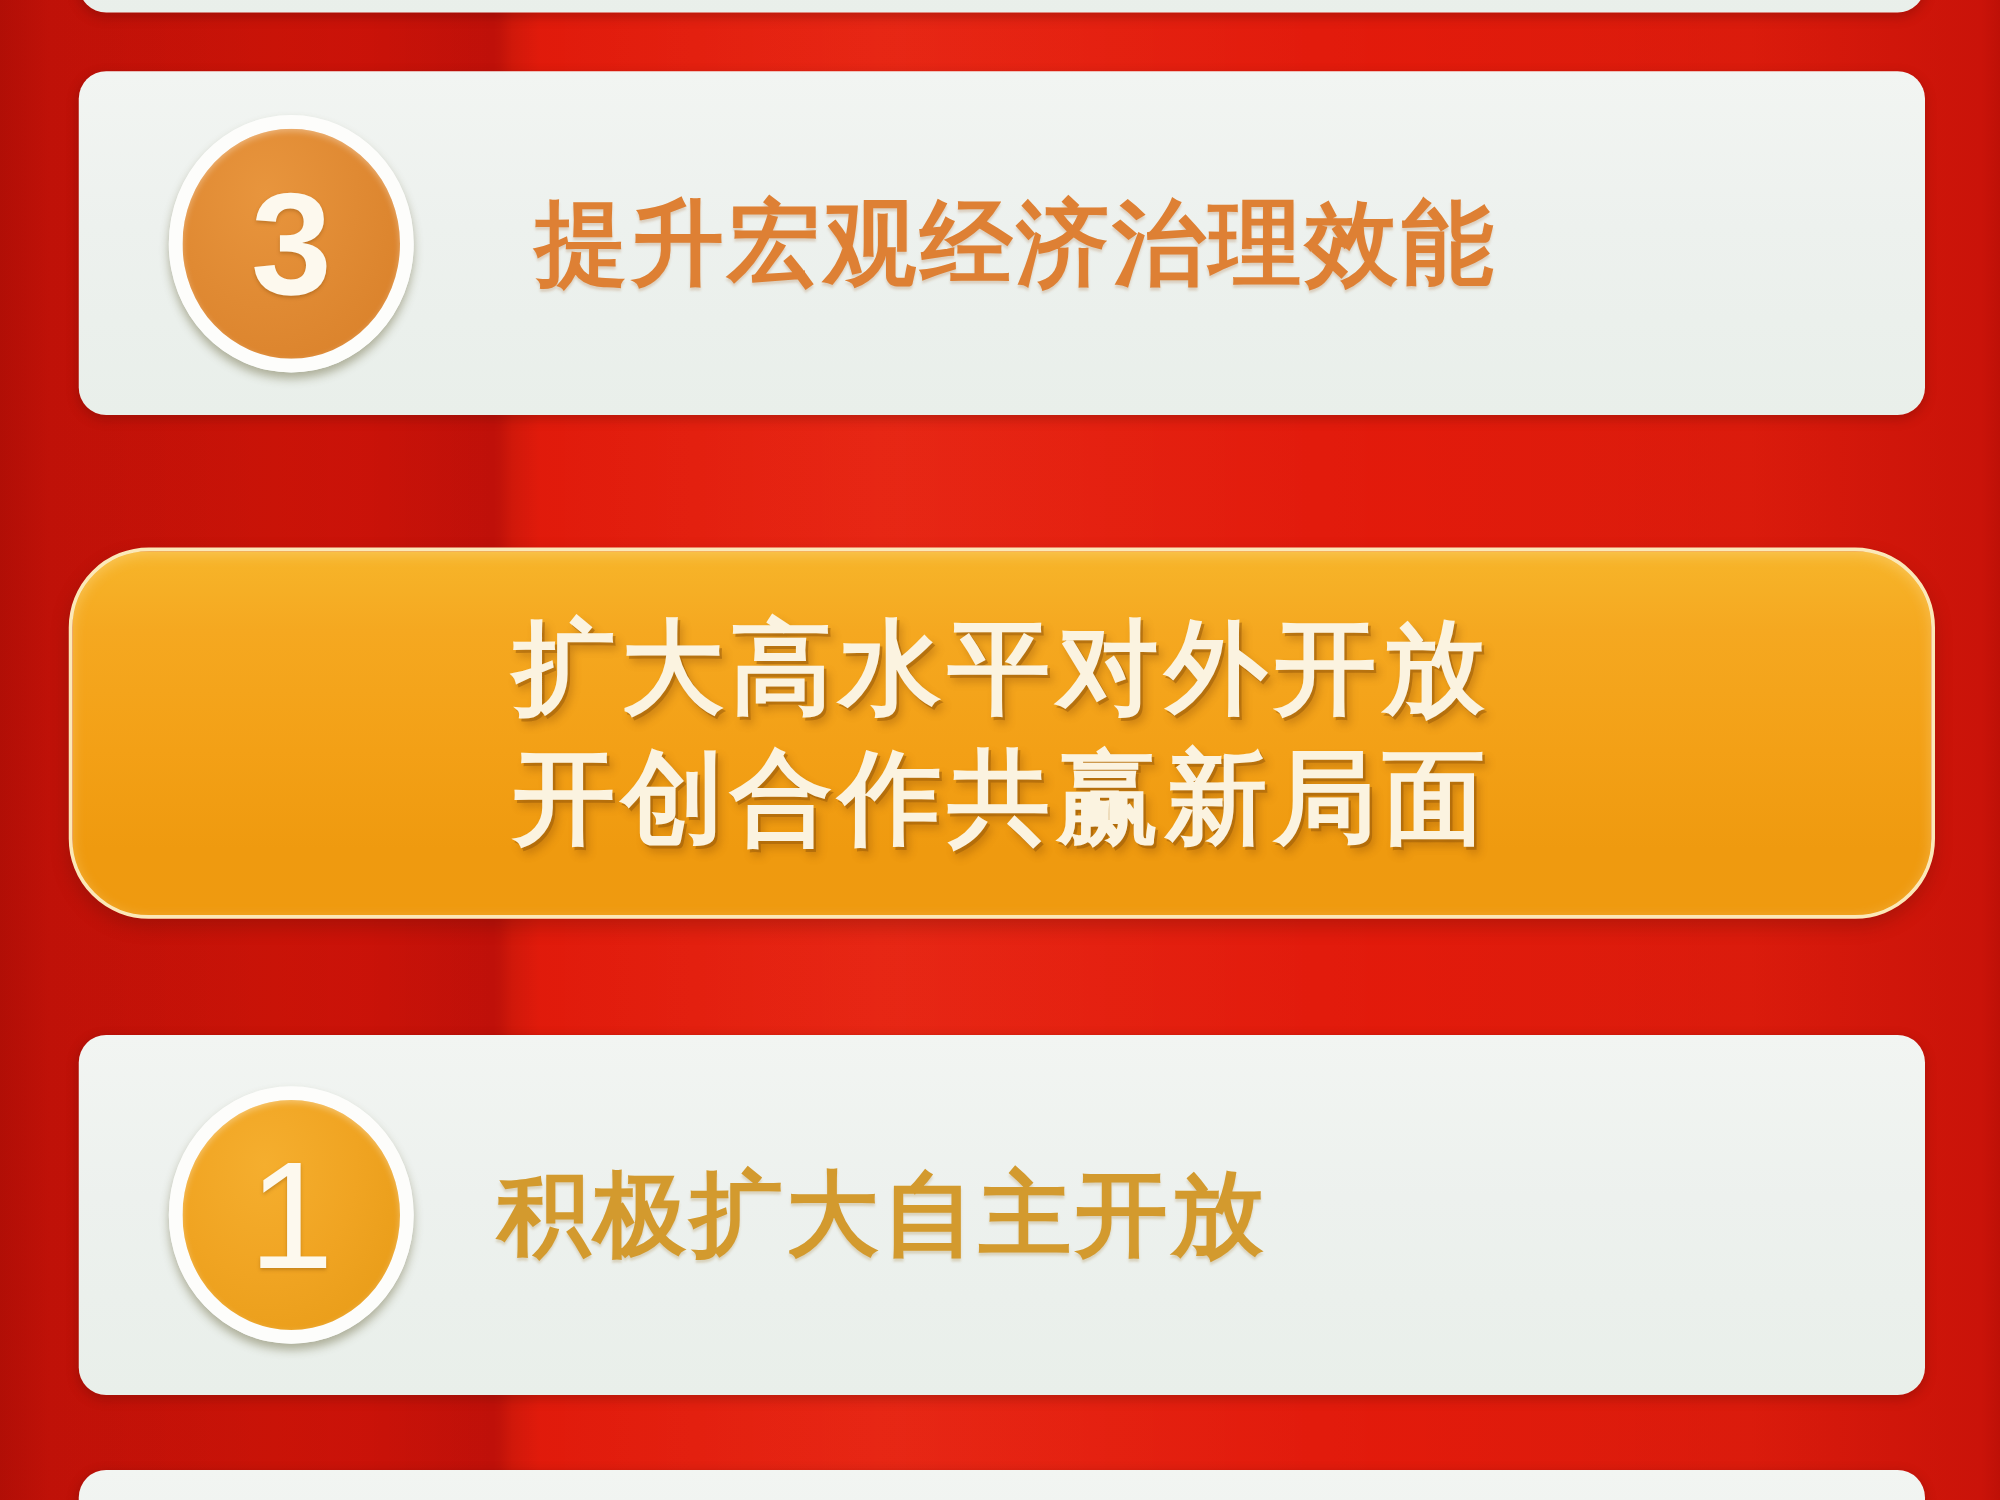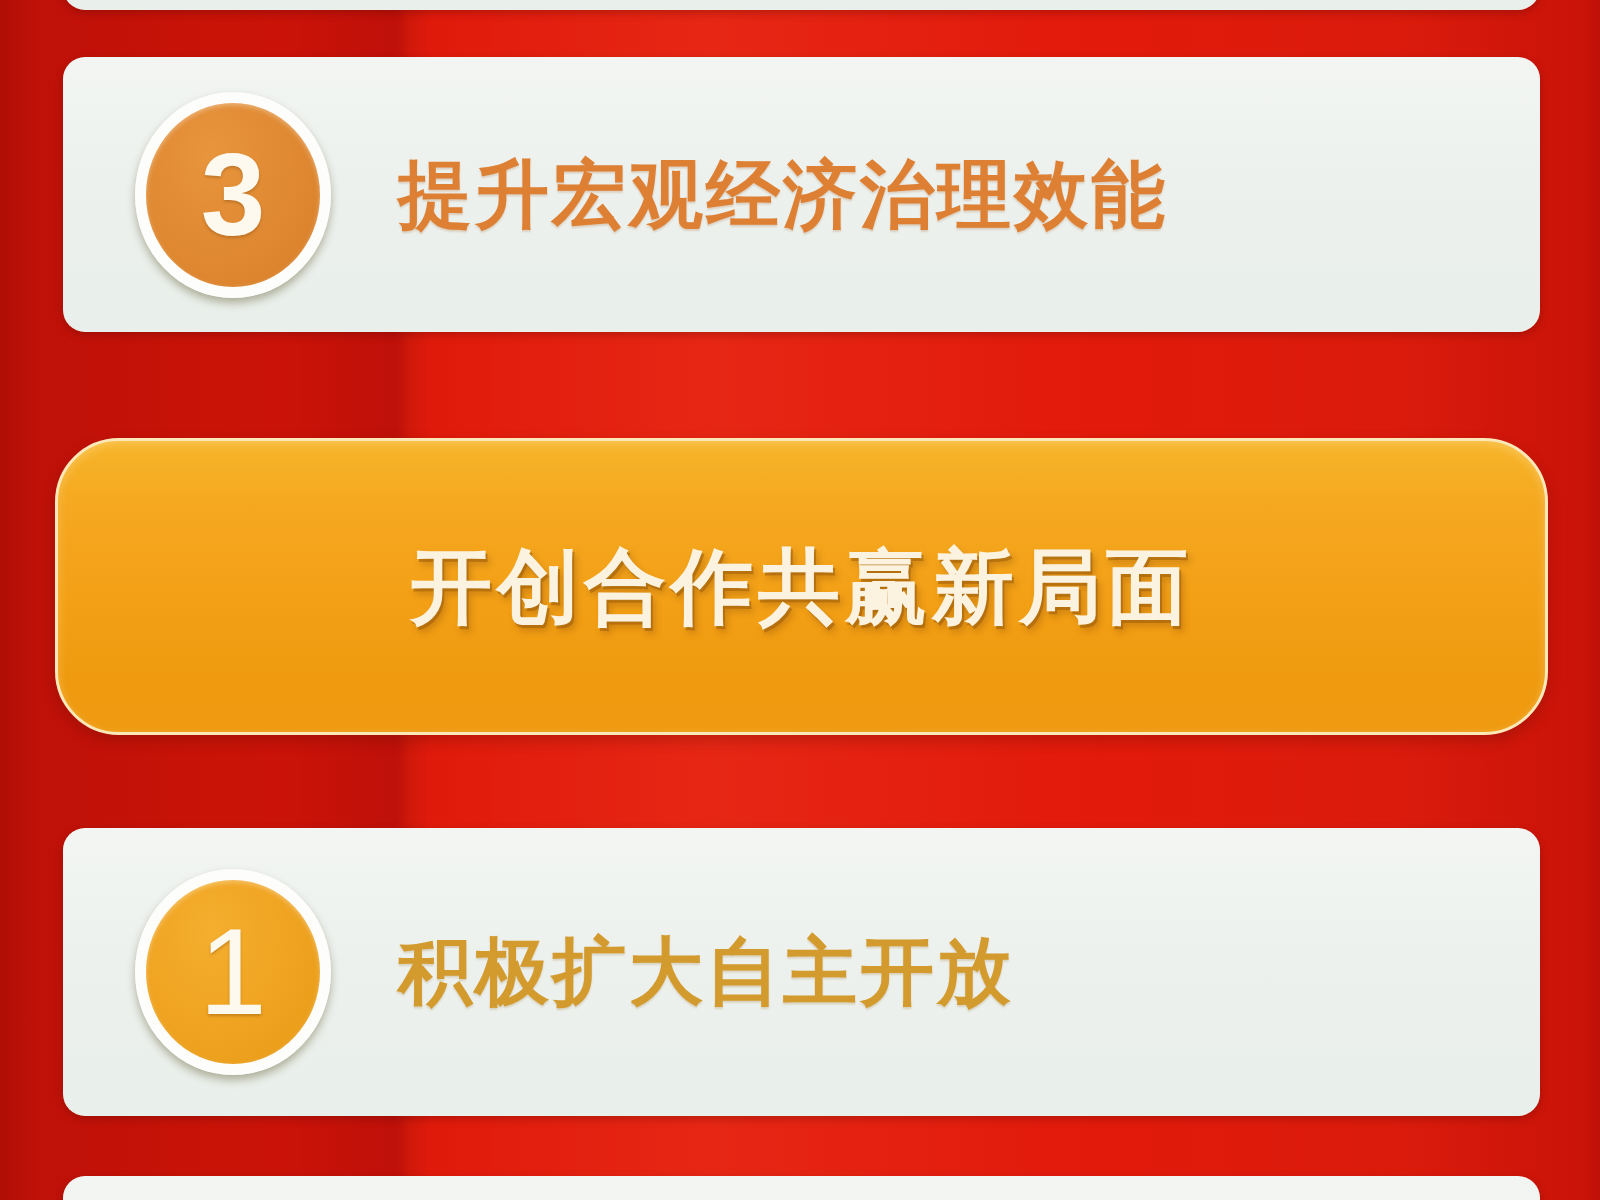--- a/index.html
+++ b/index.html
@@ -128,20 +128,21 @@
     transform: translateY(-50%);
     font-size: 74px;
     font-weight: 700;
     line-height: 1.08;
     letter-spacing: 3px;
     white-space: nowrap;
   }
   .card-title--three {
     color: #de8034;
     text-shadow: 0 2px 2px rgba(160, 90, 30, 0.22);
+    margin-left: 30px;
   }
   .card-title--one {
     color: #d39a2e;
     text-shadow: 0 2px 2px rgba(150, 105, 25, 0.22);
     text-align: right;
   }
 
   
   .banner {
     position: absolute;
@@ -188,20 +189,21 @@
   <div class="card card--top-partial"></div>
 
   <div class="card card--three">
     <div class="badge badge--three">
       <span class="badge-number">3</span>
     </div>
     <div class="card-title card-title--three">提升宏观经济治理效能</div>
   </div>
 
   <div class="banner">
+    <div class="banner-line">扩大高水平对外开放</div>
     <div class="banner-line">开创合作共赢新局面</div>
   </div>
 
   <div class="card card--one">
     <div class="badge badge--one">
       <span class="badge-number">1</span>
     </div>
     <div class="card-title card-title--one">积极扩大自主开放</div>
   </div>
 

